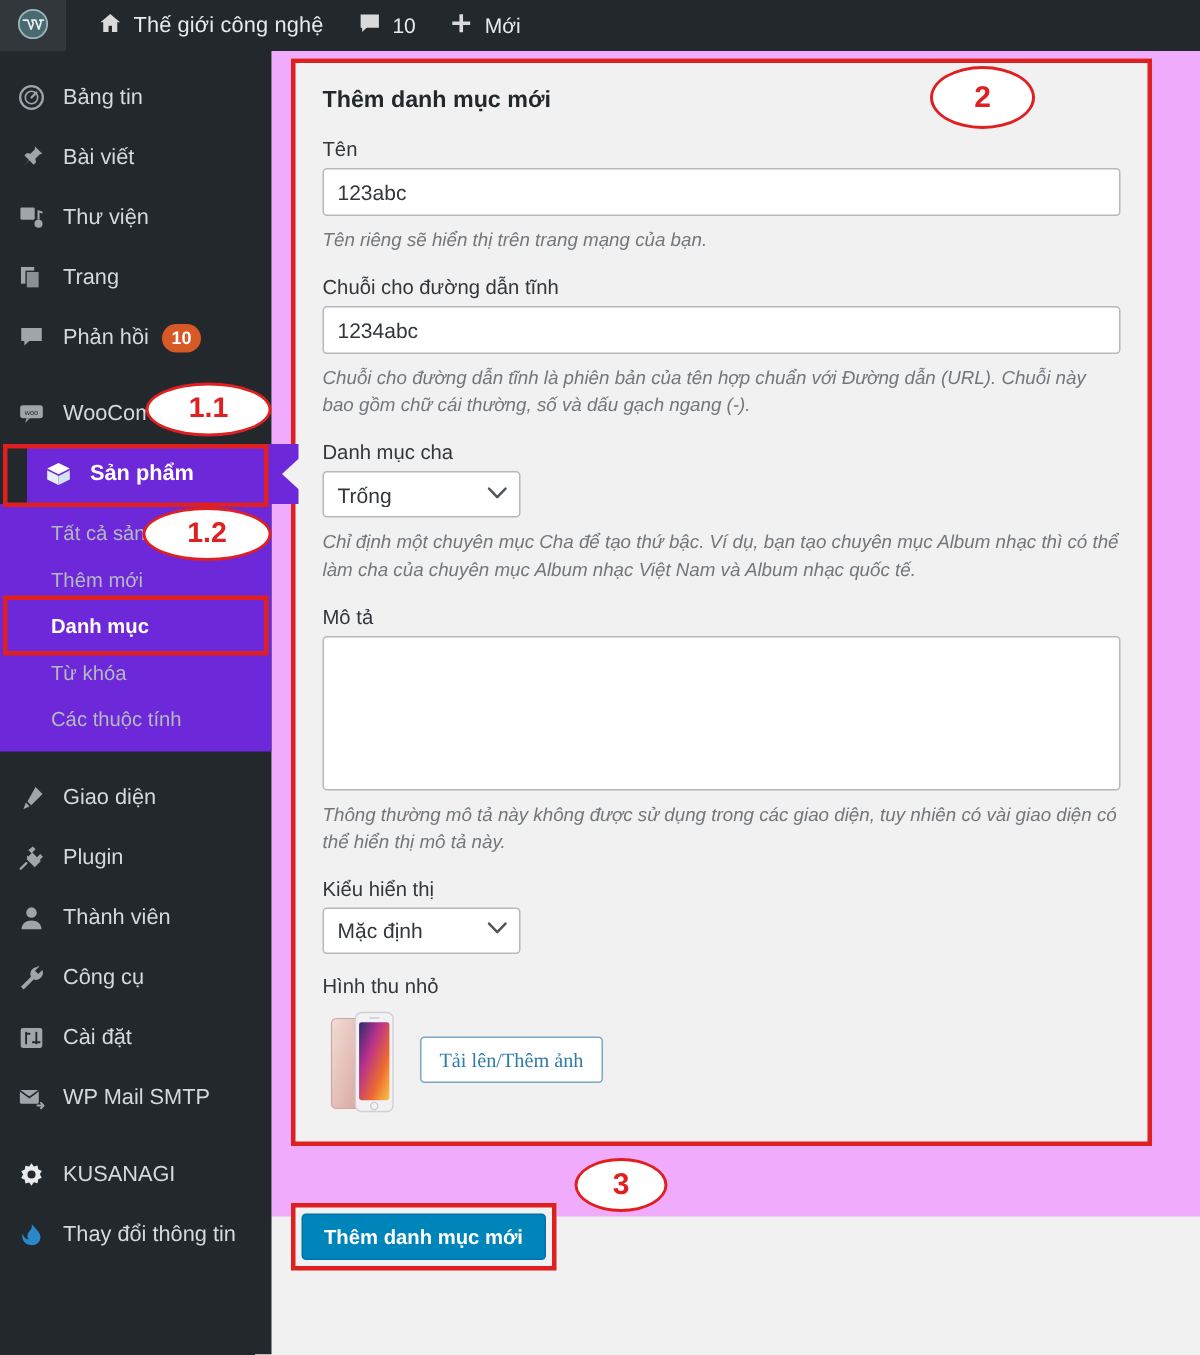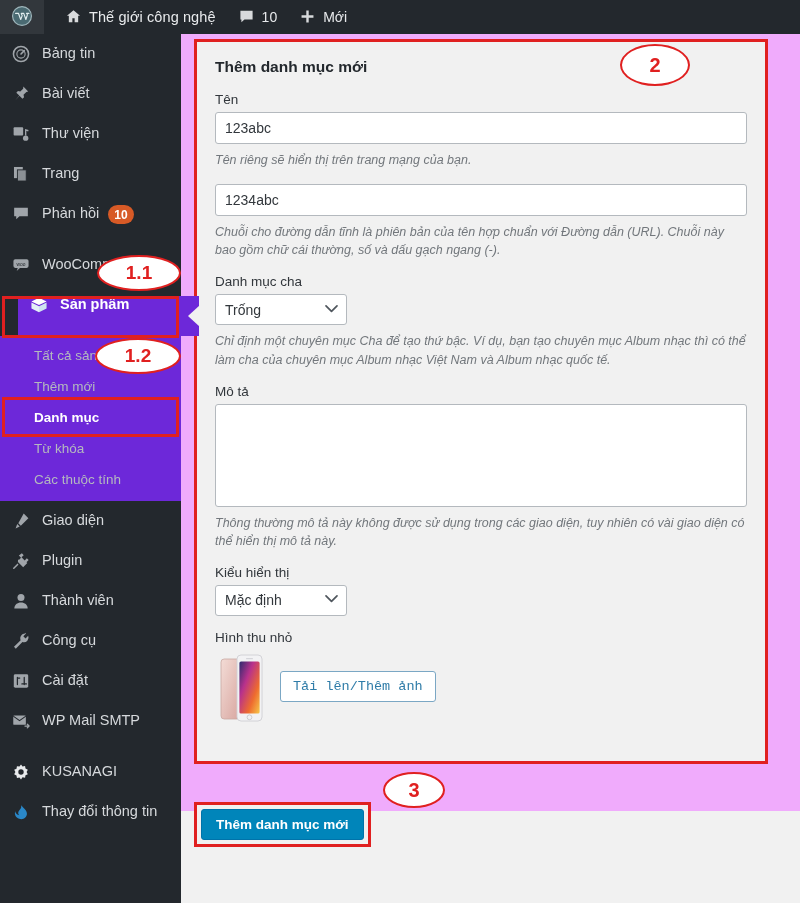--- a/index.html
+++ b/index.html
@@ -30,21 +30,21 @@
   .ab-item .gl { font-size: 15px; color: #d8dadc; line-height: 1; display:inline-block; }
   .ab-home { margin-left: 10px; }
   .ab-name { font-size: 14.5px; letter-spacing: .1px; }
 
   
   #sidebar {
     position: absolute; top: 34px; left: 0; width: 181px; height: 869px;
     background: #23282d; z-index: 30;
   }
   .menu-item {
-    display: flex; align-items: flex-start; height: 40px; padding-left: 12px;
+    display: flex; align-items: center; height: 40px; padding-left: 12px;
     color: #d6d9dc; font-size: 14.5px; white-space: nowrap; position: relative;
   }
   .menu-item .mi-ico {
     width: 26px; display: flex; align-items: center; justify-content: flex-start;
     color: #a0a5aa; flex: 0 0 26px;
   }
   .menu-item .mi-ico svg { width: 18px; height: 18px; display:block; }
   .menu-item .mi-label { margin-left: 4px; }
   .menu-sep { height: 11px; }
 
@@ -119,21 +119,21 @@
     font-family: "Liberation Sans", sans-serif; font-size: 14px;
     color: #32373c; padding: 7px 9px; resize: none; outline: none;
   }
   .thumb-row { display: flex; align-items: center; gap: 11px; margin-top: 6px; }
   .thumb {
     width: 54px; height: 72px; display: block; flex: 0 0 54px;
   }
   .btn-sec {
     height: 31px; padding: 0 12px; border: 1px solid #7ba7c4; border-radius: 3px;
     background: #fff; color: #2f7ca8; font-size: 13.5px;
-    font-family: Liberation Mono, monospace; cursor: pointer;
+    font-family: Liberation Serif, serif; cursor: pointer;
     display: inline-flex; align-items: center;
   }
 
   #submit-wrap {
     position: absolute; left: 13px; top: 768px;
     border: 3px solid #e02020; padding: 4px; background: #f1f1f1;
   }
   .btn-primary {
     height: 31px; padding: 0 14px; border: 1px solid #0073aa; border-radius: 3px;
     background: #0085ba; color: #fff; font-size: 13.5px; font-weight: 600;
@@ -381,20 +381,21 @@
 <div id="content">
 
   <div id="form-panel">
 
     <div class="panel-title">Thêm danh mục mới</div>
 
     <div class="fld-label">Tên</div>
     <input class="txt-input" type="text" value="123abc" style="">
     <div class="help">Tên riêng sẽ hiển thị trên trang mạng của bạn.</div>
 
+    <div class="fld-label">Chuỗi cho đường dẫn tĩnh</div>
     <input class="txt-input" type="text" value="1234abc" style="">
     <div class="help">Chuỗi cho đường dẫn tĩnh là phiên bản của tên hợp chuẩn với Đường dẫn (URL). Chuỗi này bao gồm chữ cái thường, số và dấu gạch ngang (-).</div>
 
     <div class="fld-label">Danh mục cha</div>
     <span class="sel-wrap">
       <select class="sel">
         <option>Trống</option>
       </select>
       <span class="caret">
         <svg width="13" height="9" viewBox="0 0 13 9">

